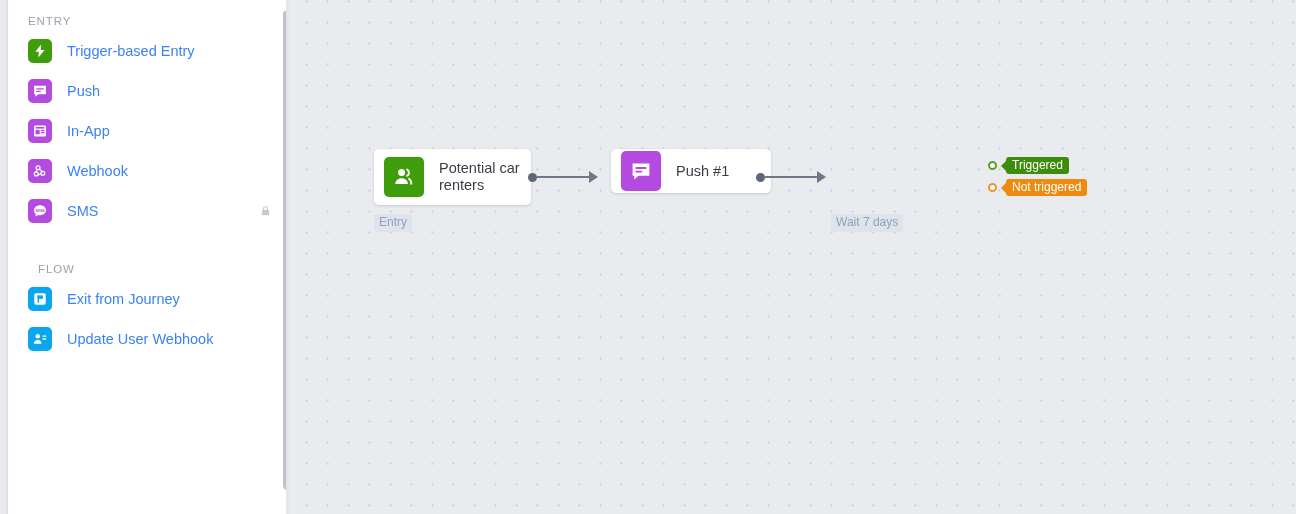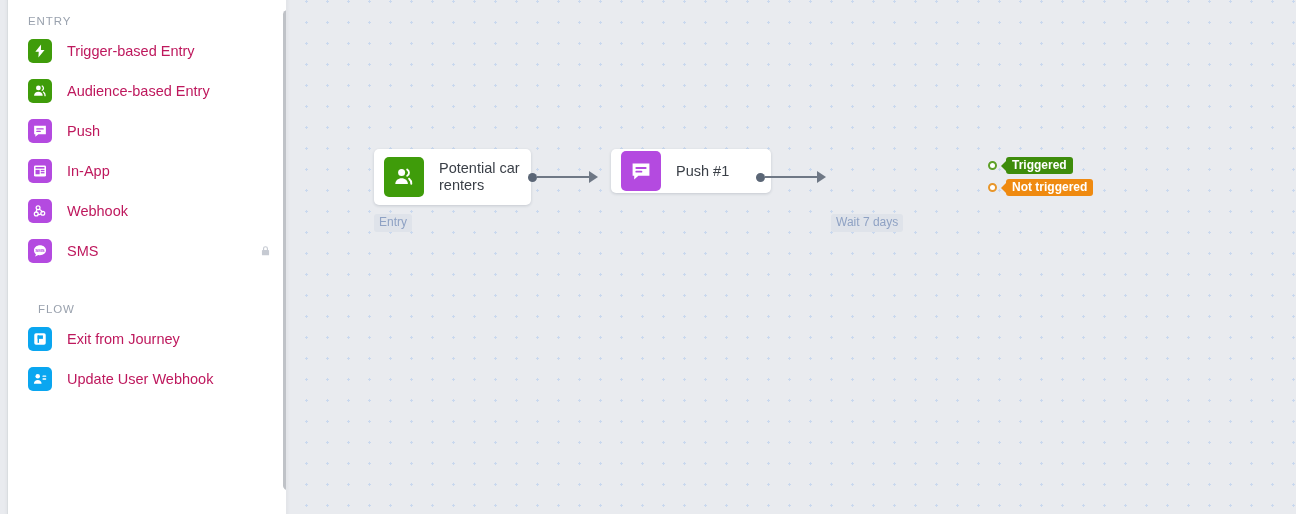--- a/index.html
+++ b/index.html
@@ -75,21 +75,21 @@
     border-radius: 5px;
     display: flex;
     align-items: center;
     justify-content: center;
     flex: 0 0 24px;
   }
   .nav-icon svg { display: block; }
   .nav-label {
     margin-left: 15px;
     font-size: 14.5px;
-    color: #be185d;
+    color: #3b82f6;
     white-space: nowrap;
   }
   .lock-slot {
     margin-left: auto;
     width: 14px; height: 14px;
     display: flex; align-items: center; justify-content: center;
   }
 
   .ic-green  { background: #3f9c0a; }
   .ic-purple { background: #b44ae0; }
@@ -182,21 +182,21 @@
     border: 2px solid #5d9f26;
   }
   .out-port.amber { border-color: #e8962a; }
 
   .branch-badge {
     position: absolute;
     height: 17px;
     border-radius: 3px;
     color: #ffffff;
     font-size: 12px;
-    font-weight: bold;
+    font-weight: normal;
     line-height: 17px;
     padding: 0 6px;
     white-space: nowrap;
     cursor: pointer;
   }
   .branch-badge::before {
     content: "";
     position: absolute;
     left: -5px; top: 3.5px;
     width: 0; height: 0;
@@ -267,31 +267,20 @@
 
       <div class="nav-item">
         <div class="nav-icon ic-green">
           <svg width="16" height="16" viewBox="0 0 24 24" fill="#ffffff">
               <path d="M13.6 2.2 5 13.3h5.1L9.6 21.8 18.8 10.4h-5.4z"></path>
             </svg>
         </div>
         <div class="nav-label">Trigger-based Entry</div>
       </div>
 
-      <div class="nav-item">
-        <div class="nav-icon ic-green">
-          <svg width="16" height="16" viewBox="0 0 24 24" fill="#ffffff">
-            <circle cx="9.6" cy="7.4" r="3.6"></circle>
-            <path d="M3.1 19.2c0-3.7 2.9-6 6.5-6s6.5 2.3 6.5 6z"></path>
-            <path d="M15.3 4.5a3.7 3.7 0 0 1 0 6.4" stroke="#ffffff" stroke-width="2" fill="none" stroke-linecap="round"></path>
-            <path d="M17.3 13.8a6.3 6.3 0 0 1 2.3 5.2" stroke="#ffffff" stroke-width="2" fill="none" stroke-linecap="round"></path>
-          </svg>
-        </div>
-        <div class="nav-label">Audience-based Entry</div>
-      </div>
 
 
       <div class="nav-item">
         <div class="nav-icon ic-purple">
           <svg width="16" height="16" viewBox="0 0 24 24">
             <path d="M3.2 4.2h17.6v12.6H9.6L5 20.8v-4H3.2z" fill="#ffffff"></path>
             <rect x="6.3" y="7.9" width="11.4" height="2" rx="1" fill="#b44ae0"></rect>
             <rect x="6.3" y="11.6" width="7" height="2" rx="1" fill="#b44ae0"></rect>
           </svg>
         </div>

